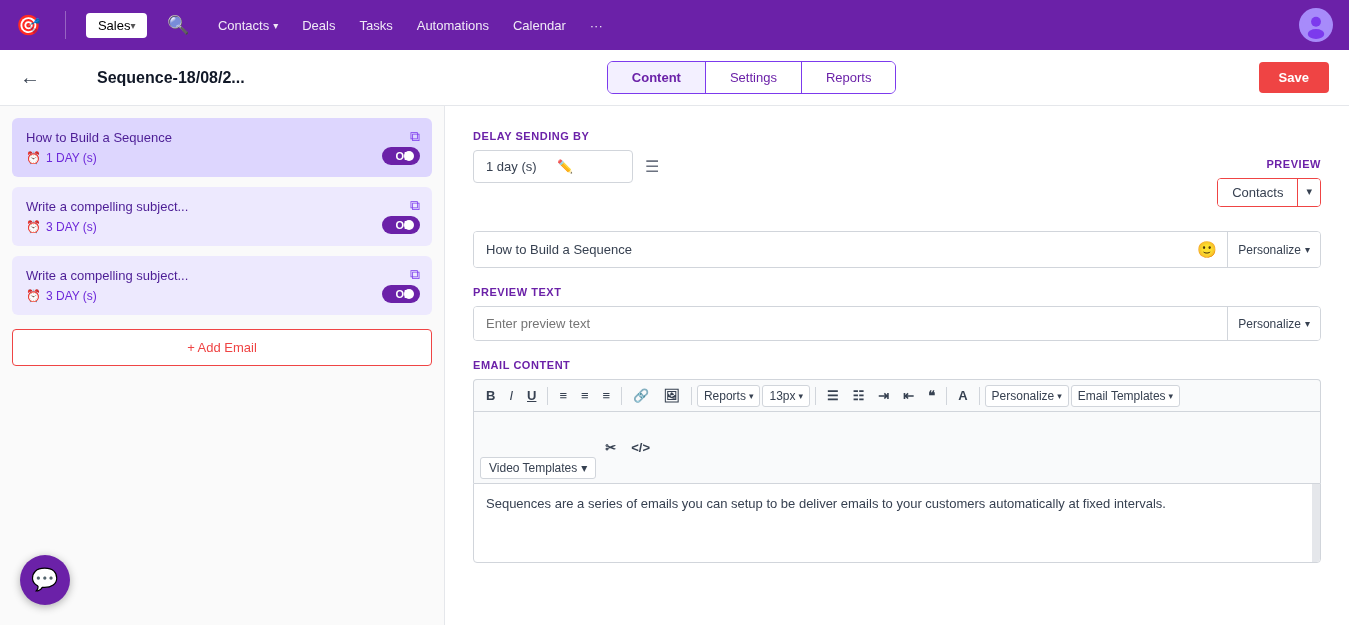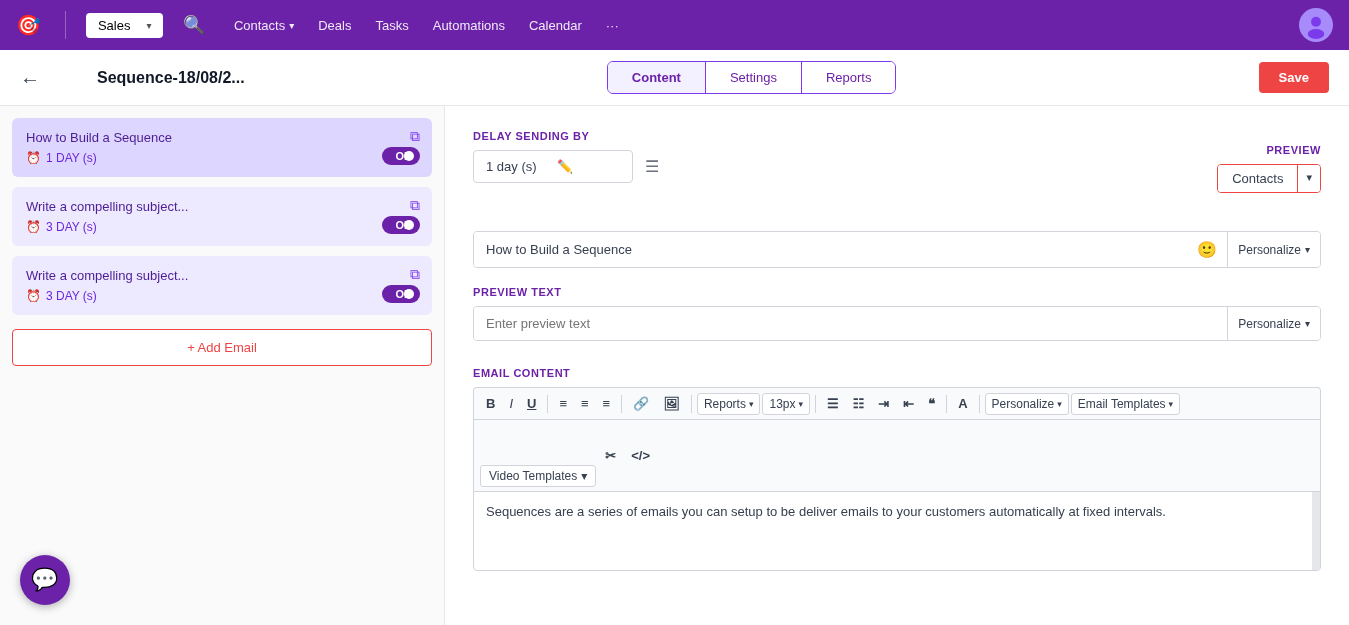--- a/index.html
+++ b/index.html
@@ -24,21 +24,21 @@
       height: 28px;
       background: rgba(255,255,255,0.3);
       margin: 0 8px;
     }
     .topnav-dropdown {
       background: white;
       border-radius: 4px;
       padding: 5px 12px;
       display: flex;
       align-items: center;
-      gap: 16px;
+      gap: 0;
       cursor: pointer;
       font-size: 13px;
       font-weight: 500;
     }
     .topnav-dropdown .chevron { font-size: 10px; color: #555; }
     .topnav-search {
       color: white;
       font-size: 18px;
       cursor: pointer;
       margin: 0 8px;
@@ -330,21 +330,21 @@
       padding: 0 10px;
       gap: 4px;
       font-size: 12px;
       color: #374151;
       cursor: pointer;
       background: white;
     }
     .personalize-btn .chevron { font-size: 10px; }
 
     .preview-text-row {
-      margin-bottom: 26px;
+      margin-bottom: 18px;
     }
     .preview-input-wrap {
       display: flex;
       border: 1px solid #d1d5db;
       border-radius: 4px;
       overflow: hidden;
       background: white;
     }
     .preview-input-wrap input {
       flex: 1;
@@ -518,21 +518,21 @@
       <div class="toggle-on">
         <span>ON</span>
       </div>
     </div>
 
     <button class="add-email-btn">+ Add Email</button>
   </div>
 
   <div class="content-area">
 
-    <div style="display:flex; align-items:center; margin-bottom:24px;">
+    <div style="display:flex; align-items:flex-end; margin-bottom:24px;">
       <div style="flex:1;">
         <div class="section-label">DELAY SENDING BY</div>
         <div class="delay-row">
           <div class="delay-input">
             <span>1 day (s)</span>
             <span class="delay-edit">✏️</span>
           </div>
           <span class="filter-icon">☰</span>
         </div>
       </div>

